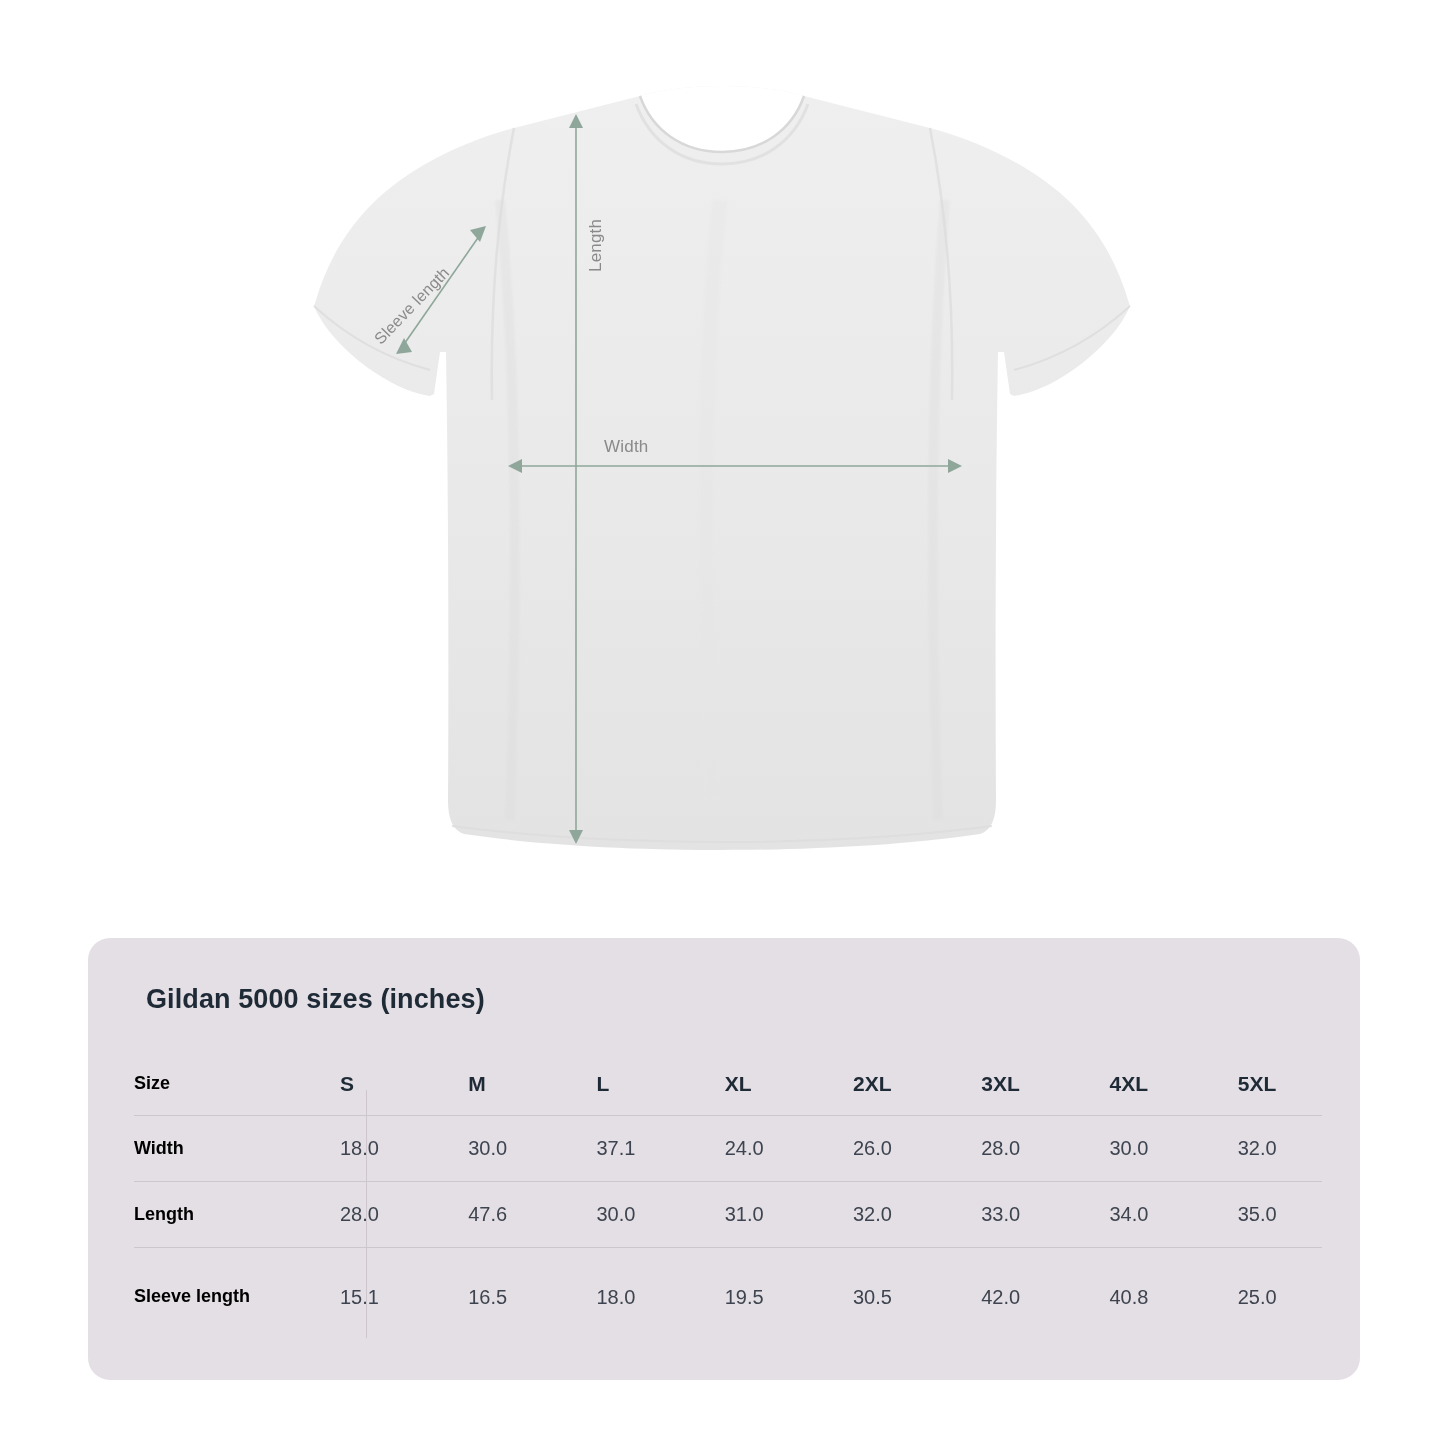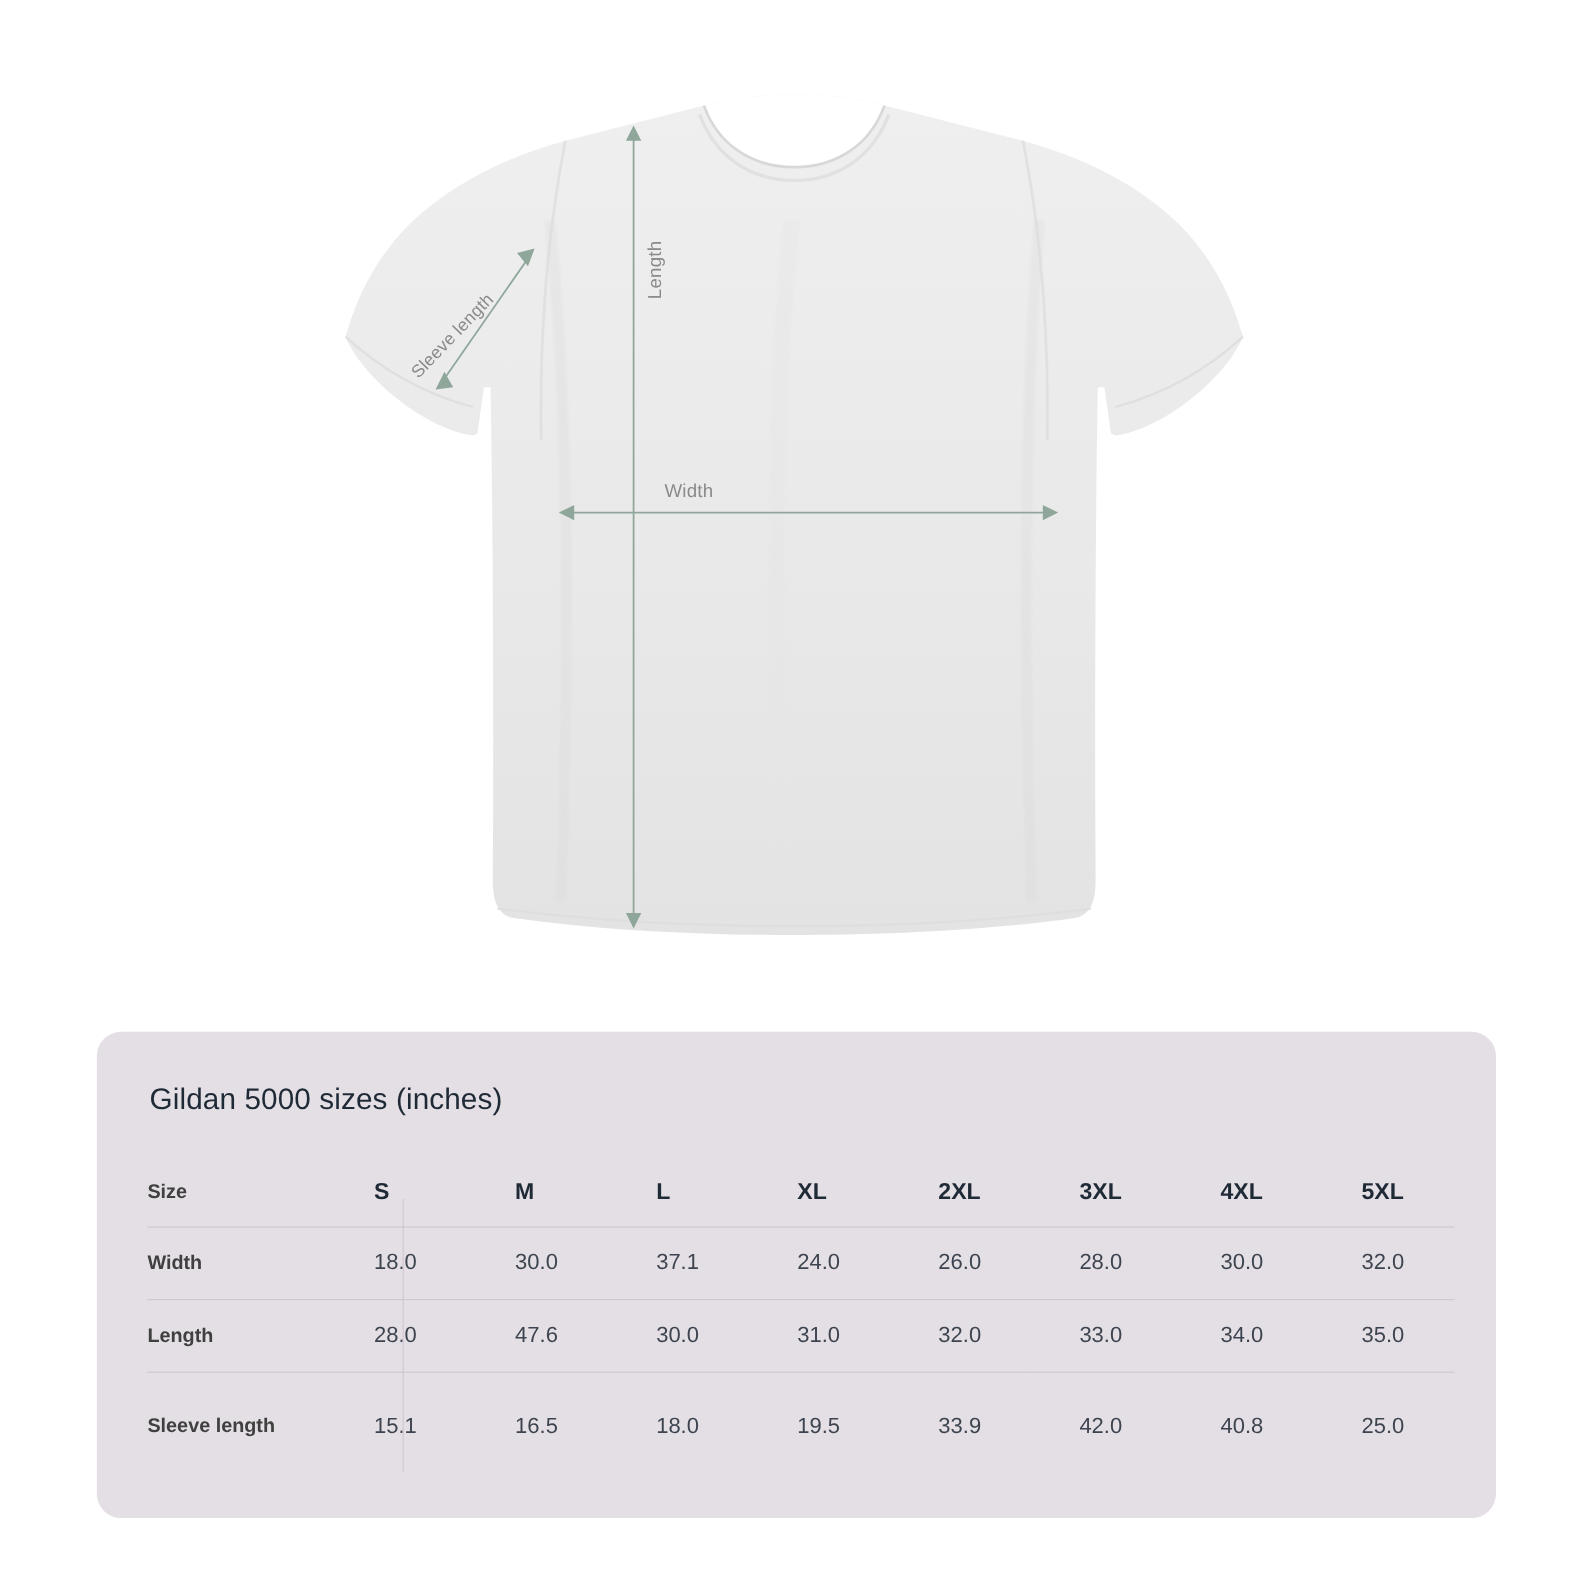--- a/index.html
+++ b/index.html
@@ -62,40 +62,40 @@
     top: 938px;
     width: 1272px;
     height: 442px;
     background: #e4dfe4;
     border-radius: 22px;
     box-sizing: border-box;
     padding: 46px 46px 30px 46px;
   }
   #card-title {
     font-size: 27px;
-    font-weight: normal;
+    font-weight: bold;
     color: #1f2a37;
-    margin: 0 0 38px 2px;
+    margin: 0 0 38px 12px;
     letter-spacing: 0.1px;
   }
 
   table#size-table {
     width: 1188px;
     border-collapse: collapse;
     table-layout: fixed;
   }
   table#size-table th,
   table#size-table td {
     text-align: left;
     padding: 0;
     vertical-align: middle;
   }
   .rowhead {
     width: 152px;
-    color: #404040;
+    color: #000000;
     font-size: 18px;
     font-weight: bold;
     padding-right: 10px !important;
     line-height: 1.28;
   }
   .colhead {
     color: #1f2a37;
     font-size: 21px;
     font-weight: bold;
     padding-left: 44px !important;
@@ -267,20 +267,20 @@
         <td class="cell">33.0</td>
         <td class="cell">34.0</td>
         <td class="cell">35.0</td>
       </tr>
       <tr class="last-row">
         <td class="rowhead">Sleeve length</td>
         <td class="cell">15.1</td>
         <td class="cell">16.5</td>
         <td class="cell">18.0</td>
         <td class="cell">19.5</td>
-        <td class="cell">33.9</td>
+        <td class="cell">30.5</td>
         <td class="cell">42.0</td>
         <td class="cell">40.8</td>
         <td class="cell">25.0</td>
       </tr>
     </tbody>
   </table>
 </div>
 
 </body></html>

